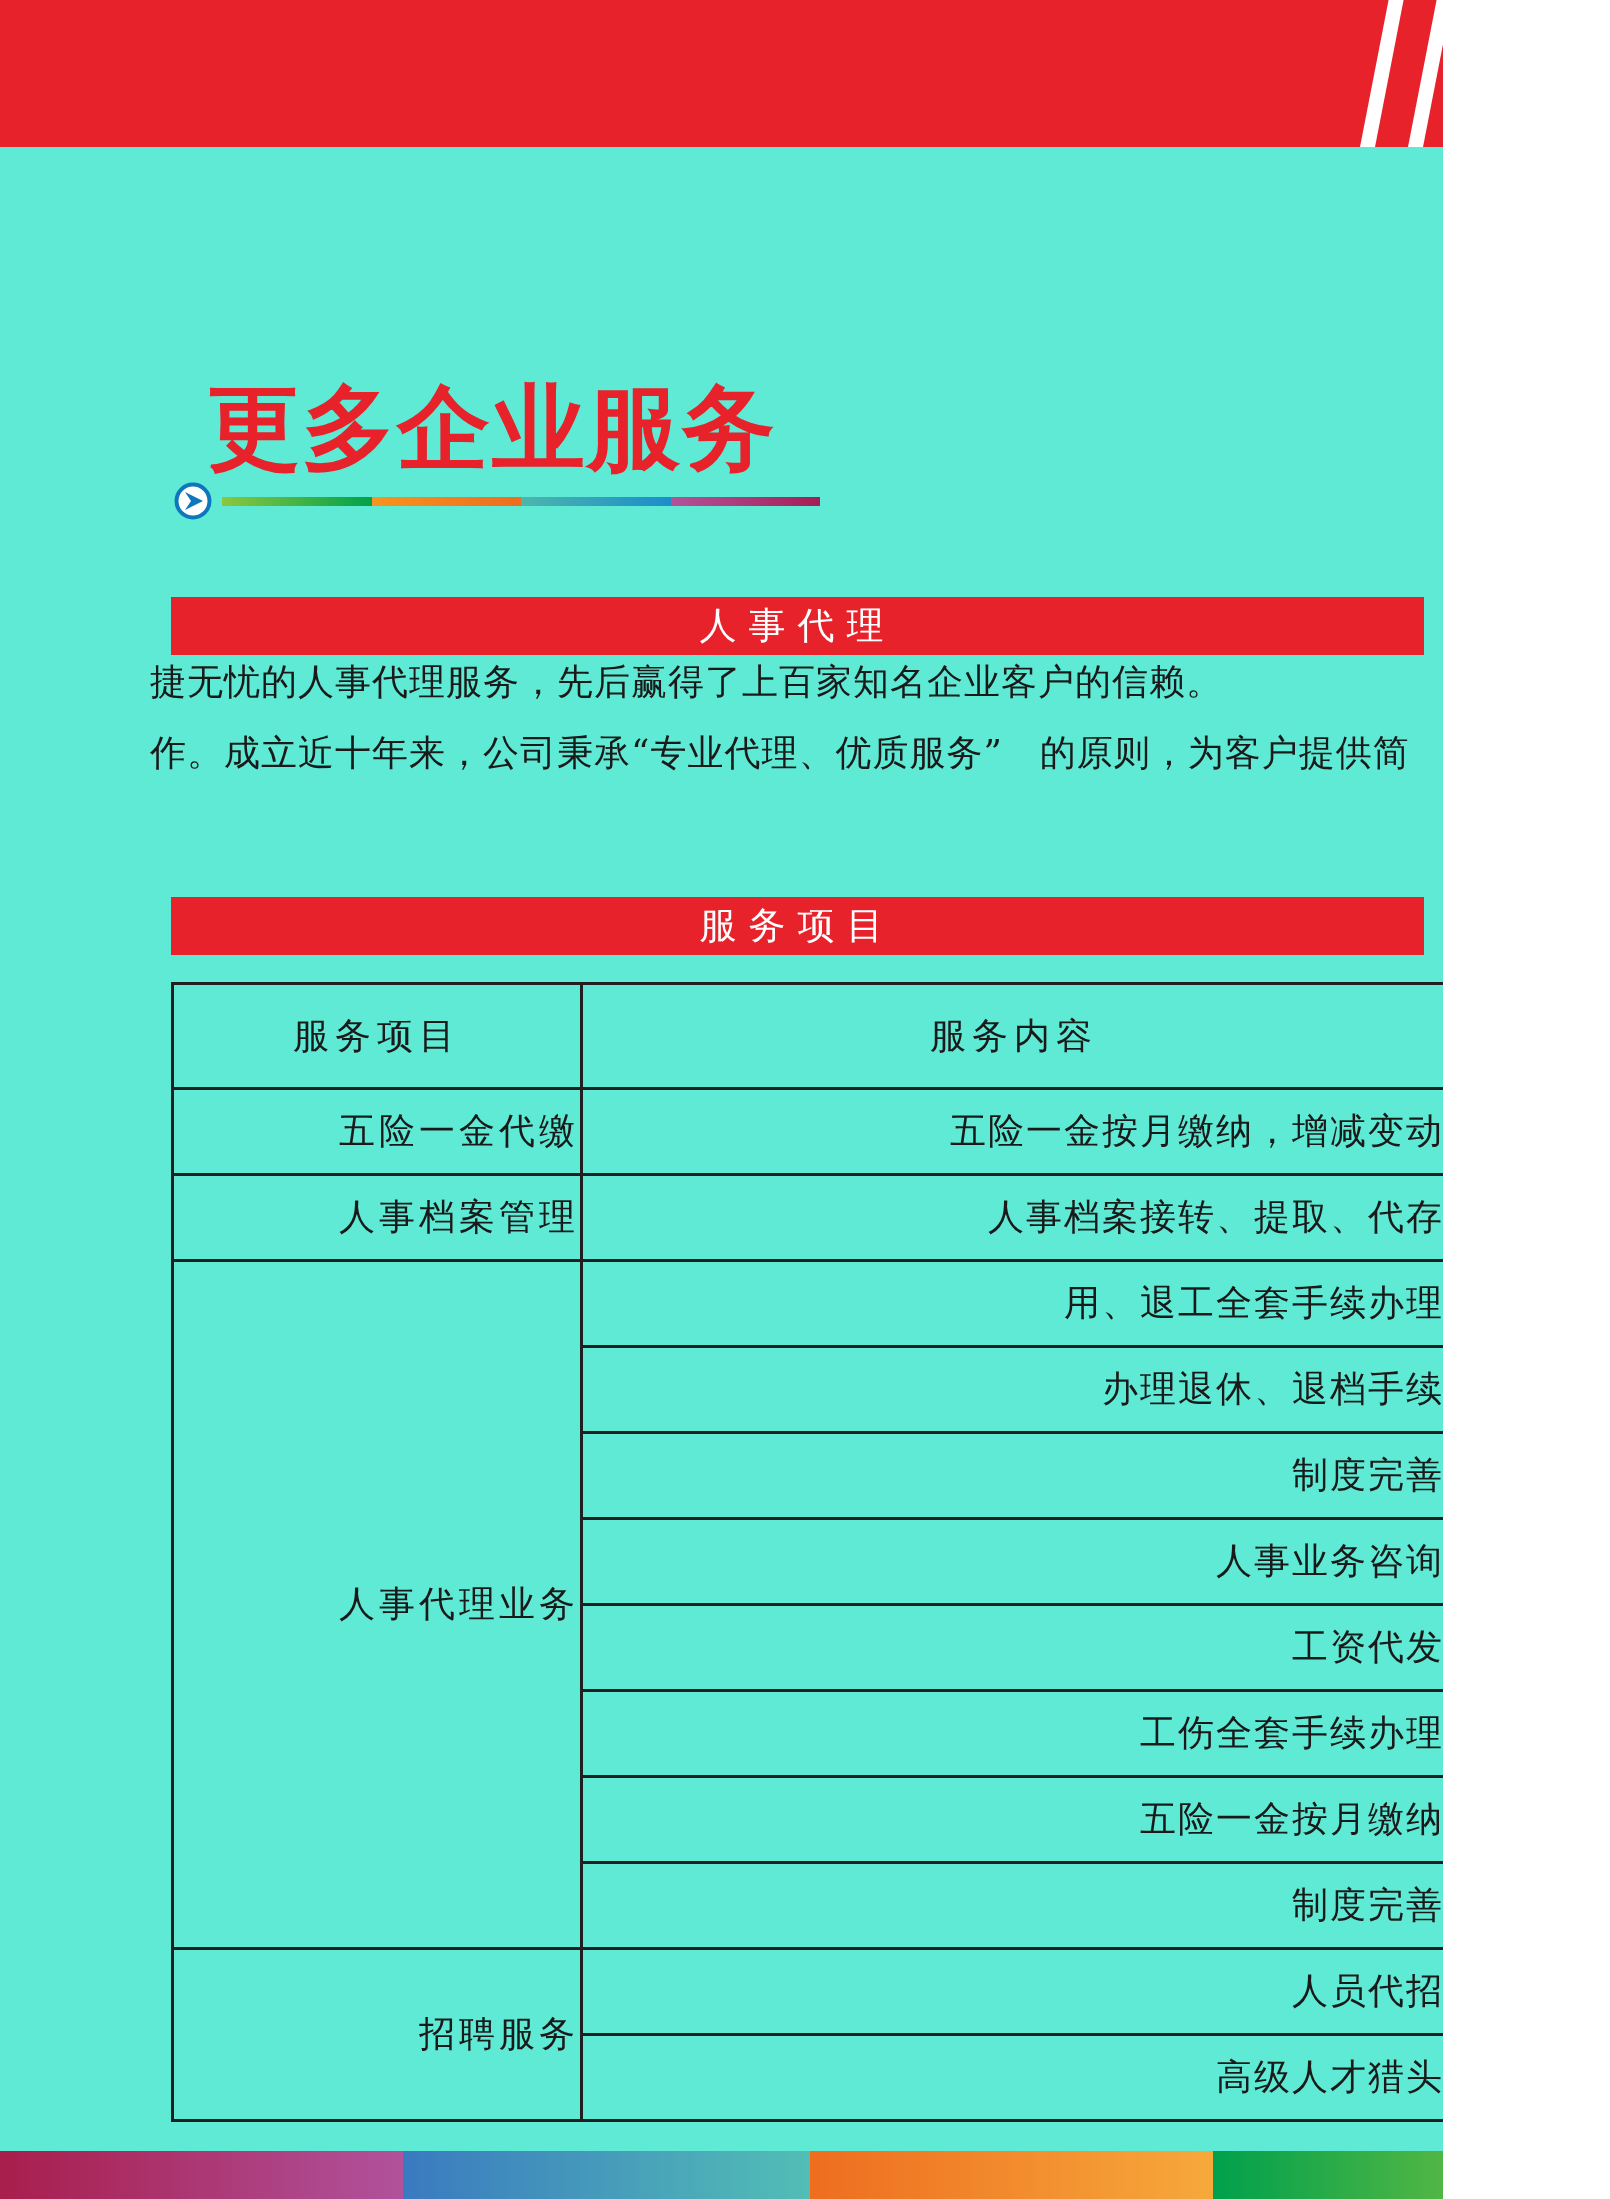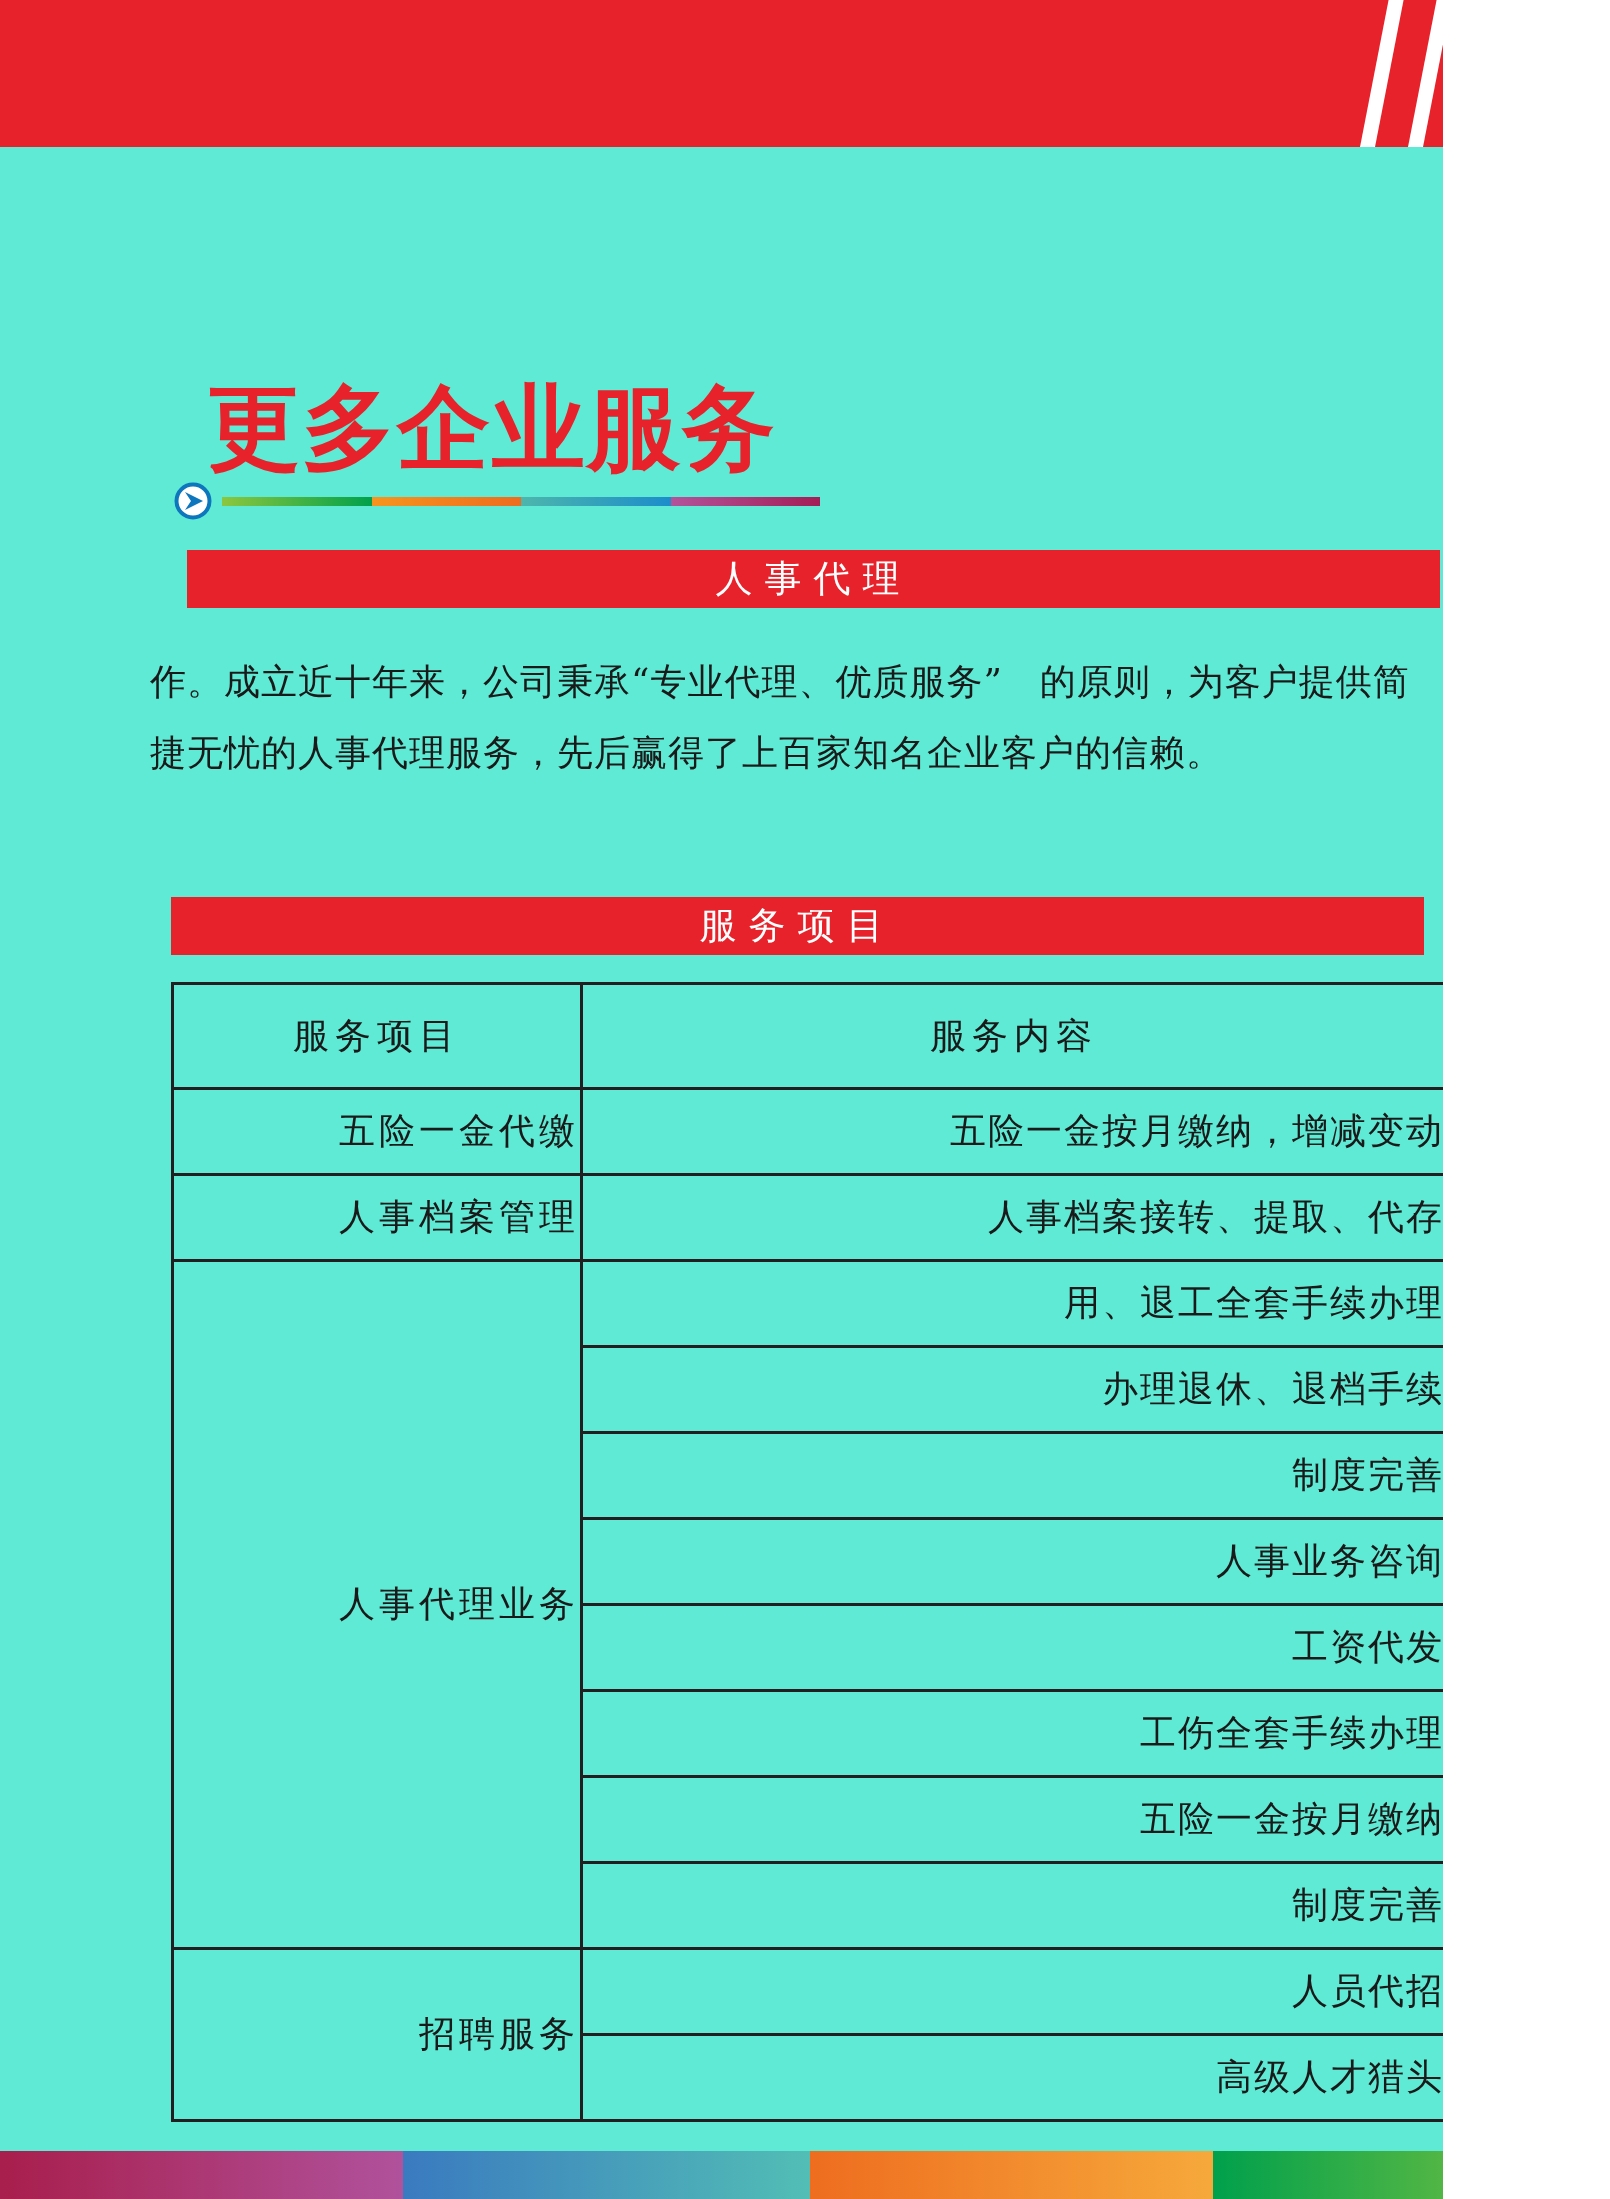--- a/index.html
+++ b/index.html
@@ -20,21 +20,21 @@
   .title-underline{position:absolute;left:222px;top:497px;width:598px;height:9px;display:flex;}
   .title-underline span{flex:1 1 25%;height:9px;}
   .u1{background:linear-gradient(90deg,#8cc63f,#00a14b);}
   .u2{background:linear-gradient(90deg,#f7941e,#ee6c1e);}
   .u3{background:linear-gradient(90deg,#4db6ac,#1c8dcb);}
   .u4{background:linear-gradient(90deg,#b3539b,#a41e56);}
 
   
   .banner{position:absolute;left:171px;width:1253px;height:58px;background:#e8222a;color:#ffffff;
           font-size:37px;line-height:58px;text-align:center;letter-spacing:12px;}
-  .banner.b1{top:550px;margin-left:16px;}
+  .banner.b1{top:597px;}
   .banner.b2{top:897px;}
 
   
   .paragraph{position:absolute;left:150px;top:646px;width:1278px;font-size:36px;color:#1a1a1a;}
   .pline{height:71px;line-height:71px;letter-spacing:1px;white-space:nowrap;}
   .pline.indent{padding-left:74px;}
 
   
   .svc-table{position:absolute;left:171px;top:982px;width:1277px;border-collapse:collapse;table-layout:fixed;
              font-size:36px;color:#1a1a1a;}
@@ -86,22 +86,22 @@
   </span>
   <div class="title-underline">
     <span class="u1"></span>
     <span class="u2"></span>
     <span class="u3"></span>
     <span class="u4"></span>
   </div>
 
   <div class="banner b1">人事代理</div>
   <div class="paragraph">
+    <div class="pline">捷无忧的人事代理服务，先后赢得了上百家知名企业客户的信赖。</div>
     <div class="pline">作。成立近十年来，公司秉承“专业代理、优质服务”　的原则，为客户提供简</div>
-    <div class="pline">捷无忧的人事代理服务，先后赢得了上百家知名企业客户的信赖。</div>
   </div>
 
   <div class="banner b2">服务项目</div>
 
   <table class="svc-table">
     <colgroup>
         <col class="c1">
         <col class="c2">
       </colgroup>
     <tbody>

